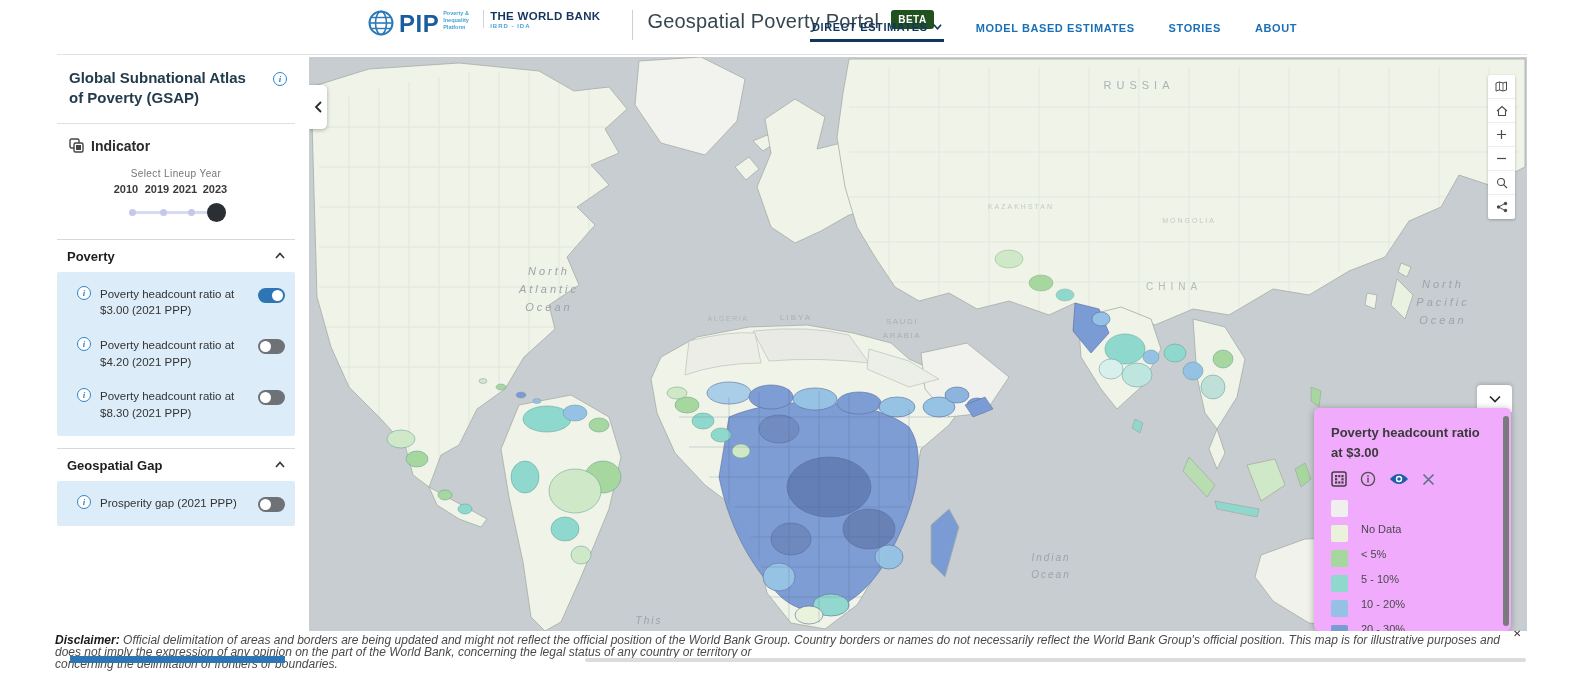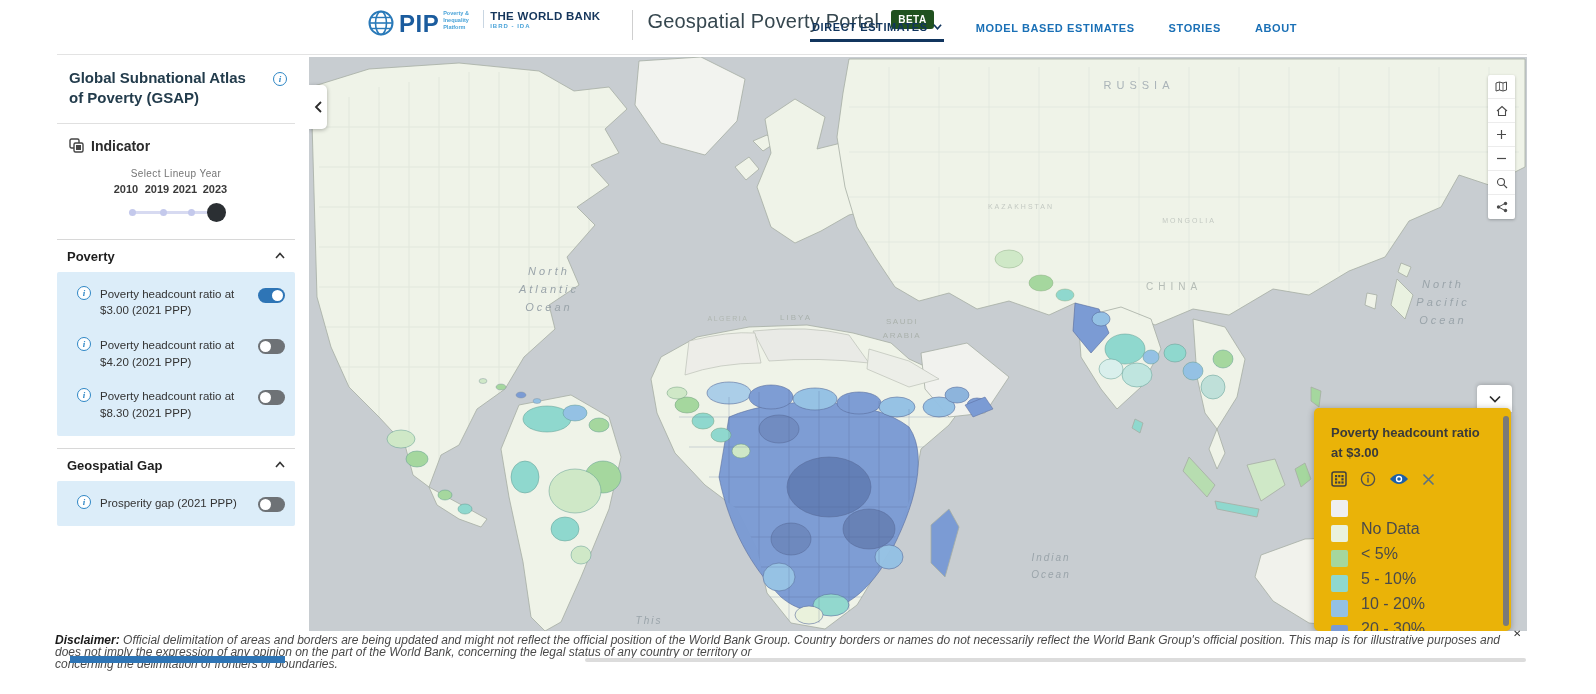--- a/index.html
+++ b/index.html
@@ -56,29 +56,29 @@
   #map { position:absolute; left:309px; top:57px; width:1218px; height:574px; overflow:hidden; }
   #map svg.world { position:absolute; left:0; top:0; }
   .map-label { position:absolute; white-space:pre-line; text-align:center; pointer-events:none; font-weight:400; }
   .collapse-tab { position:absolute; left:0px; top:28px; width:18px; height:44px; background:#fff; border-radius:0 5px 5px 0; box-shadow:0 1px 4px rgba(0,0,0,.3); display:flex; align-items:center; justify-content:center; cursor:pointer; }
   #map-toolbar { position:absolute; left:1179px; top:18px; width:27px; background:#fff; border-radius:2px; box-shadow:0 1px 3px rgba(0,0,0,.25); display:flex; flex-direction:column; }
   .tool-btn { height:24px; display:flex; align-items:center; justify-content:center; border-bottom:1px solid #ececec; cursor:pointer; color:#4a4a4a; }
   .tool-btn:last-child { border-bottom:none; }
 
   
   #legend-collapse { position:absolute; left:1168px; top:328px; width:35px; height:27px; background:#fff; border-radius:4px 4px 0 0; box-shadow:0 -1px 4px rgba(0,0,0,.2); display:flex; align-items:center; justify-content:center; cursor:pointer; }
-  #legend { position:absolute; left:1005px; top:351px; width:197px; height:223px; background:#eab308; border-radius:5px; box-shadow:0 1px 7px rgba(0,0,0,.3); overflow:hidden; }
+  #legend { position:absolute; left:1005px; top:351px; width:197px; height:223px; background:#f0abfc; border-radius:5px; box-shadow:0 1px 7px rgba(0,0,0,.3); overflow:hidden; }
   .legend-inner { padding:15px 14px 0 17px; }
   .legend-title { font-size:13px; font-weight:bold; color:#3a3a3a; line-height:1.5; width:155px; }
   .legend-icons { display:flex; align-items:center; gap:13px; margin-top:9px; }
   .legend-icons > span { cursor:pointer; display:inline-flex; }
   .legend-items { margin-top:13px; display:flex; flex-direction:column; gap:8px; }
   .legend-row { display:flex; align-items:center; gap:13px; height:17px; }
   .swatch { width:17px; height:17px; border-radius:2px; flex:0 0 17px; }
-  .legend-row .ltext { font-size:16px; color:#4a4a4a;margin-top:40px; }
+  .legend-row .ltext { font-size:11px; color:#4a4a4a;margin-top:40px; }
   .legend-scrollbar { position:absolute; right:2px; top:8px; width:6px; height:210px; background:#7a7a7a; border-radius:3px; cursor:pointer; }
 
   
   #disclaimer { position:absolute; left:55px; top:634px; width:1455px; font-size:12px; color:#4a4a4a; line-height:12px;font-style:italic; }
   #disclaimer b { color:#1a1a1a; }
   #disclaimer-close { position:absolute; left:1513px; top:628px; font-size:10px; color:#333; cursor:pointer; }
   #hscroll-track { position:absolute; left:585px; top:658px; width:941px; height:4px; background:#dcdcdc; border-radius:2px; cursor:pointer; }
   #hscroll-thumb { position:absolute; left:70px; top:656px; width:215px; height:7px; background:#2e75b6; cursor:pointer; }
 </style>
 </head>

